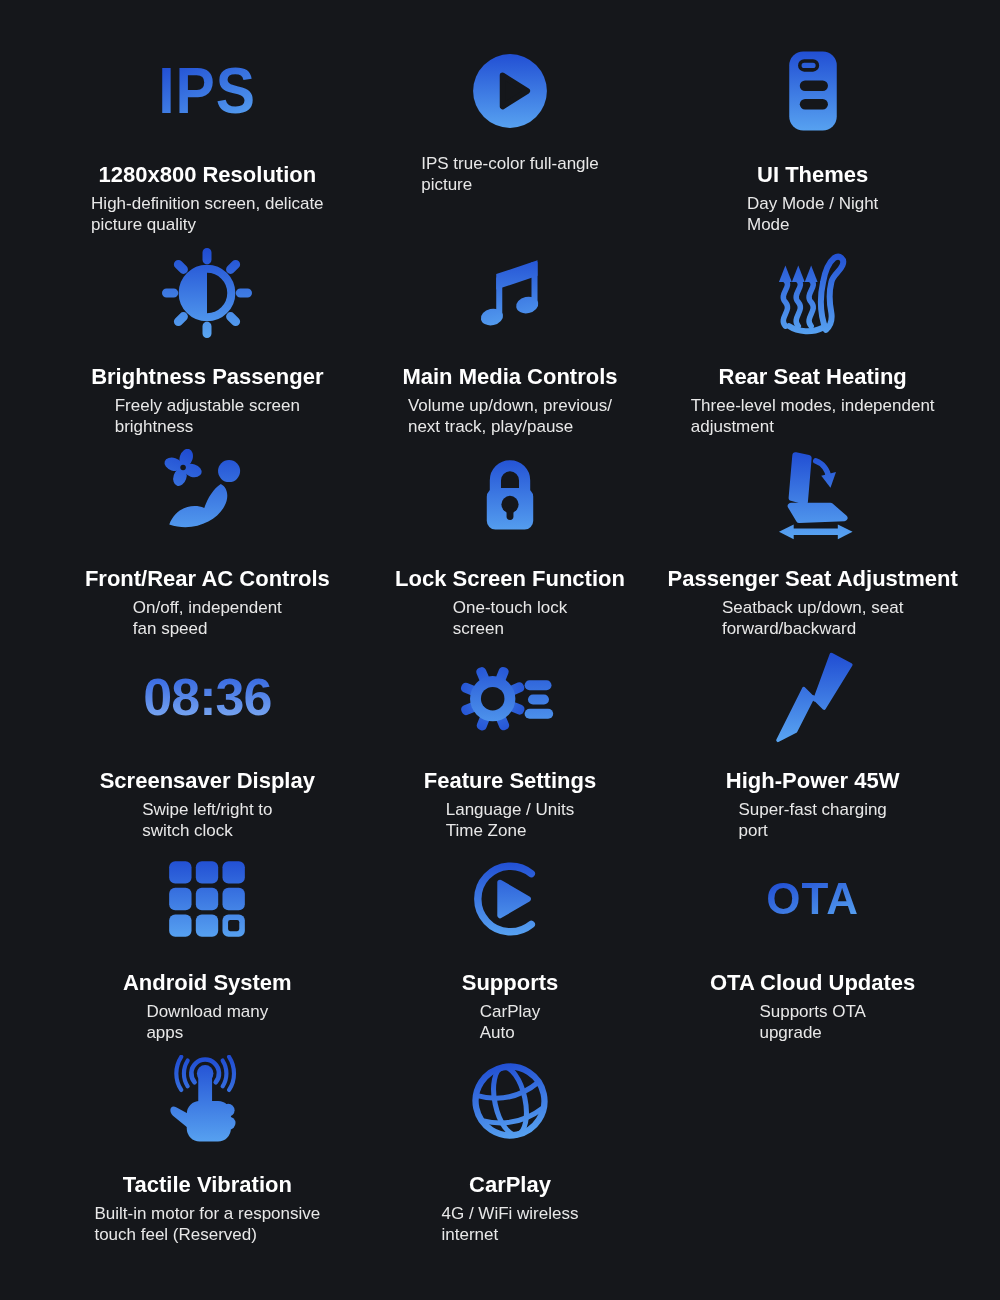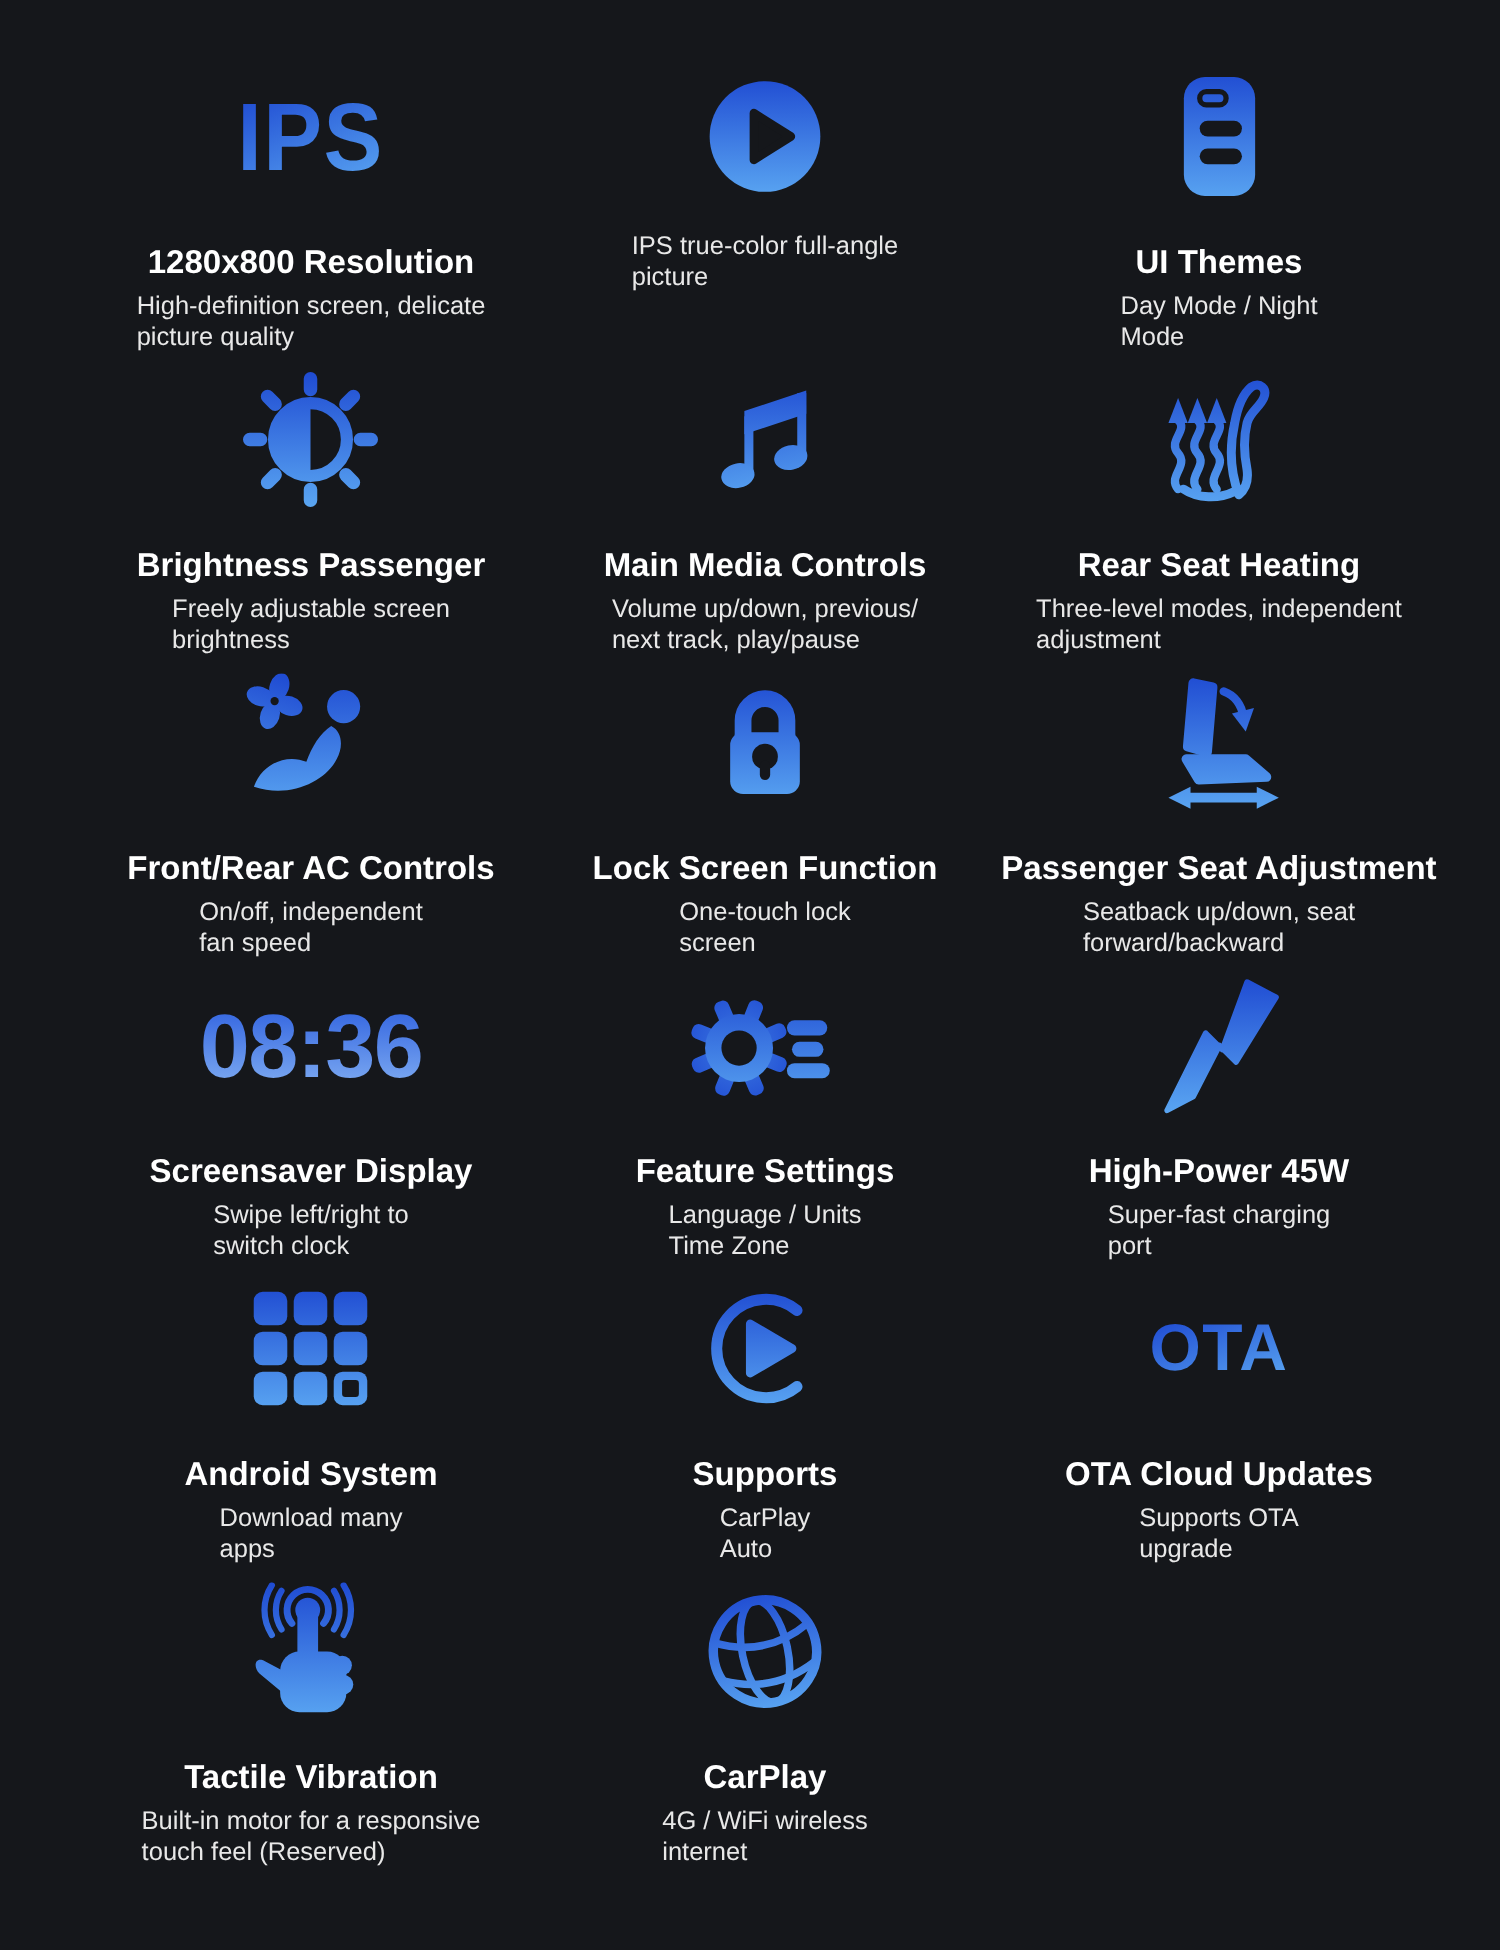--- a/index.html
+++ b/index.html
@@ -18,21 +18,21 @@
   .fcell{display:flex;flex-direction:column;align-items:center;}
   .ficon{height:114px;display:flex;align-items:center;justify-content:center;}
   .ftitle{font-size:22px;font-weight:bold;color:var(--title);line-height:26px;margin-top:14px;}
   .fdesc{font-size:17px;color:var(--desc);line-height:21px;margin-top:5px;white-space:pre-line;}
   .logo{
     font-weight:bold;color:transparent;
     background:linear-gradient(160deg,var(--g1) 10%,var(--g2) 95%);
     -webkit-background-clip:text;background-clip:text;-webkit-text-fill-color:transparent;
   }
   .ips{font-size:64px;letter-spacing:1px;transform:scaleX(.92);}
-  .clock{font-size:60px;letter-spacing:-1px;background:linear-gradient(180deg,#2c5ede 5%,#87b4f4 100%);-webkit-background-clip:text;background-clip:text;}
+  .clock{font-size:52px;letter-spacing:-1px;background:linear-gradient(180deg,#2c5ede 5%,#87b4f4 100%);-webkit-background-clip:text;background-clip:text;}
   .ota{font-size:44px;letter-spacing:1px;}
   svg{display:block;}
   stop.g-top{stop-color:var(--g1);}
   stop.g-bottom{stop-color:var(--g2);}
   .grad-f{fill:url(#gu);}
   .grad-s{stroke:url(#gu);fill:none;}
   .cut{fill:var(--bg);}
   .cut-s{stroke:var(--bg);fill:none;}
 </style>
 </head>

